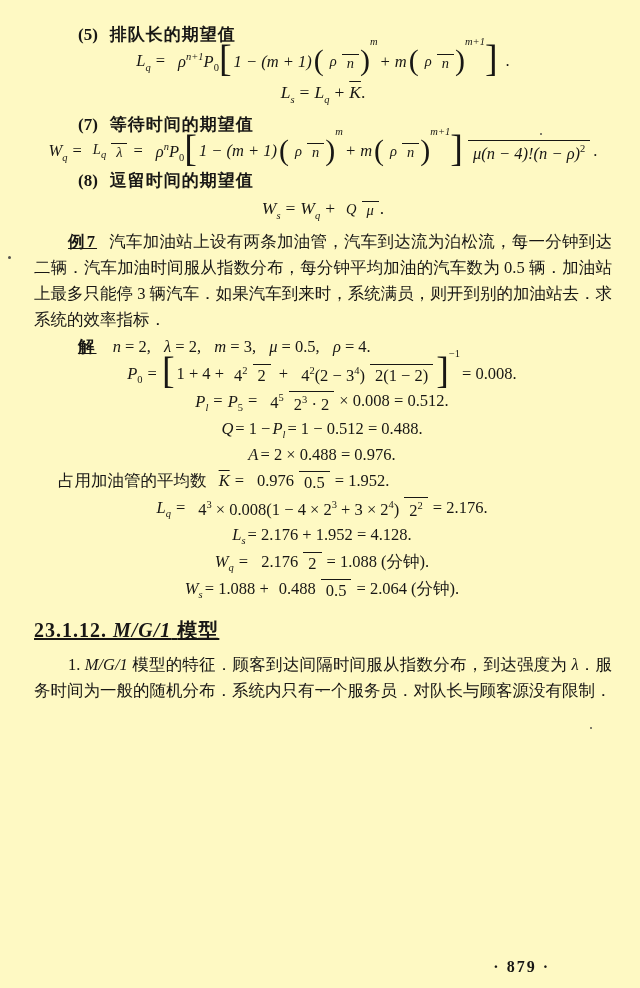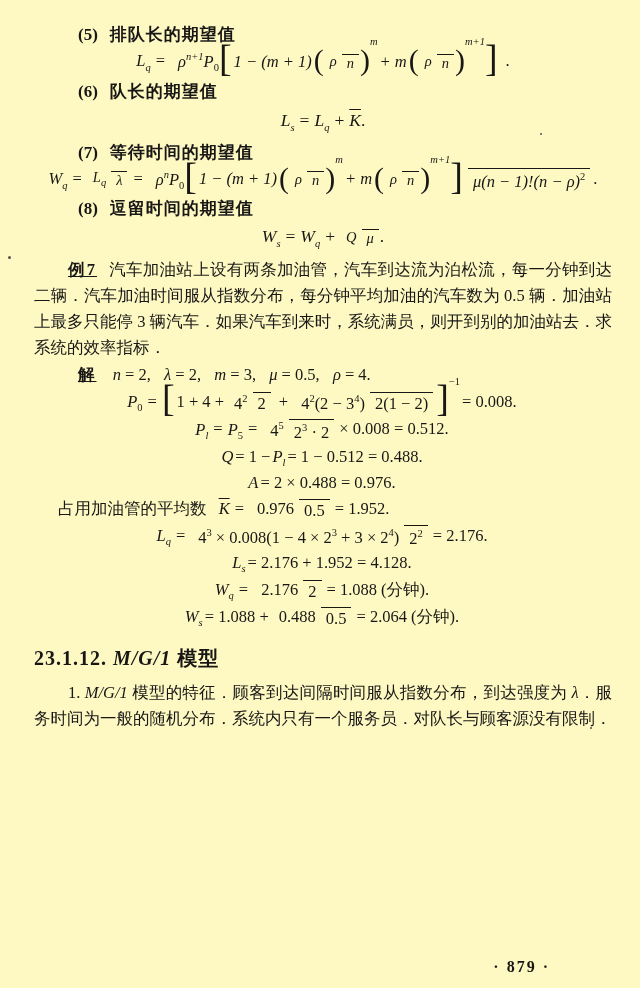--- a/index.html
+++ b/index.html
@@ -24,21 +24,21 @@
   .d1 { font-size:30px; line-height:0; vertical-align:-3px; }
   .d2 { font-size:38px; line-height:0; vertical-align:-4px; }
   sup.hi { font-size:10.5px; position:relative; top:-15px; }
   .op { padding:0 5px; }
   .tok { margin:0 2px; }
   .para { font-size:16.5px; line-height:1.58; text-align:justify; margin:7px 0 2px; text-indent:34px; }
   .lead { font-weight:bold; letter-spacing:2px; margin-right:12px;text-decoration:underline; }
   .sol-line { margin:3px 0 3px 44px; font-size:16.5px; }
   .sol-line .pair { margin-right:9px;text-align:center; }
   .left-line { margin:4px 0 2px 24px; font-size:16.5px; }
-  .sec-head { font-size:20px; font-weight:bold; margin:16px 0 8px 0; letter-spacing:1px; }
+  .sec-head { font-size:20px; font-weight:bold; margin:16px 0 8px 0; letter-spacing:1px;text-decoration:underline; }
   .pagenum { position:absolute; right:90px; bottom:12px; font-size:16px; font-weight:bold; letter-spacing:2px; }
   .ov { text-decoration:overline; }
   .speck { position:absolute; background:#55534f; border-radius:50%; width:3px; height:3px; }
 </style>
 </head>
 <body>
 
 <div class="page">
 
   <div class="item-head">
@@ -50,23 +50,20 @@
         <span class="fnum"><span class="v">ρ</span><sup class="e v">n+1</sup><span class="v">P</span><sub class="s">0</sub><span class="d2">[</span><span class="tok v">1 − (m + 1)</span><span class="d1">(</span><span class="frac sm">
             <span class="fnum v">ρ</span>
             <span class="fden v">n</span>
           </span><span class="d1">)</span><sup class="hi v">m</sup><span class="tok v">+ m</span><span class="d1">(</span><span class="frac sm">
             <span class="fnum v">ρ</span>
             <span class="fden v">n</span>
           </span><span class="d1">)</span><sup class="hi v">m+1</sup><span class="d2">]</span></span>
       </span><span>.</span>
   </div>
 
-  <div class="item-head">
-    <span class="inum">(6)</span><span>队长的期望值</span>
-  </div>
 
   <div class="fblock" style="font-size:17.5px;margin:7px 0;">
     <span class="v">L</span><sub class="s v">s</sub><span class="op">=</span><span class="v">L</span><sub class="s v">q</sub><span class="op">+</span><span class="v ov">K</span><span>.</span>
   </div>
 
   <div class="item-head">
     <span class="inum">(7)</span><span>等待时间的期望值</span>
   </div>
 
   <div class="fblock">
@@ -74,21 +71,21 @@
         <span class="fnum"><span class="v">L</span><sub class="s v">q</sub></span>
         <span class="fden v">λ</span>
       </span><span class="op">=</span><span class="frac">
         <span class="fnum"><span class="v">ρ</span><sup class="e v">n</sup><span class="v">P</span><sub class="s">0</sub><span class="d2">[</span><span class="tok v">1 − (m + 1)</span><span class="d1">(</span><span class="frac sm">
             <span class="fnum v">ρ</span>
             <span class="fden v">n</span>
           </span><span class="d1">)</span><sup class="hi v">m</sup><span class="tok v">+ m</span><span class="d1">(</span><span class="frac sm">
             <span class="fnum v">ρ</span>
             <span class="fden v">n</span>
           </span><span class="d1">)</span><sup class="hi v">m+1</sup><span class="d2">]</span></span>
-        <span class="fden"><span class="v">μ(n − 1)!(n − ρ)</span><sup class="e">2</sup></span>
+        <span class="fden"><span class="v">μ(n − 4)!(n − ρ)</span><sup class="e">2</sup></span>
       </span><span>.</span>
   </div>
 
   <div class="item-head">
     <span class="inum">(8)</span><span>逗留时间的期望值</span>
   </div>
 
   <div class="fblock" style="font-size:17.5px;margin:6px 0;">
     <span class="v">W</span><sub class="s v">s</sub><span class="op">=</span><span class="v">W</span><sub class="s v">q</sub><span class="op">+</span><span class="frac sm">
         <span class="fnum v">Q</span>

